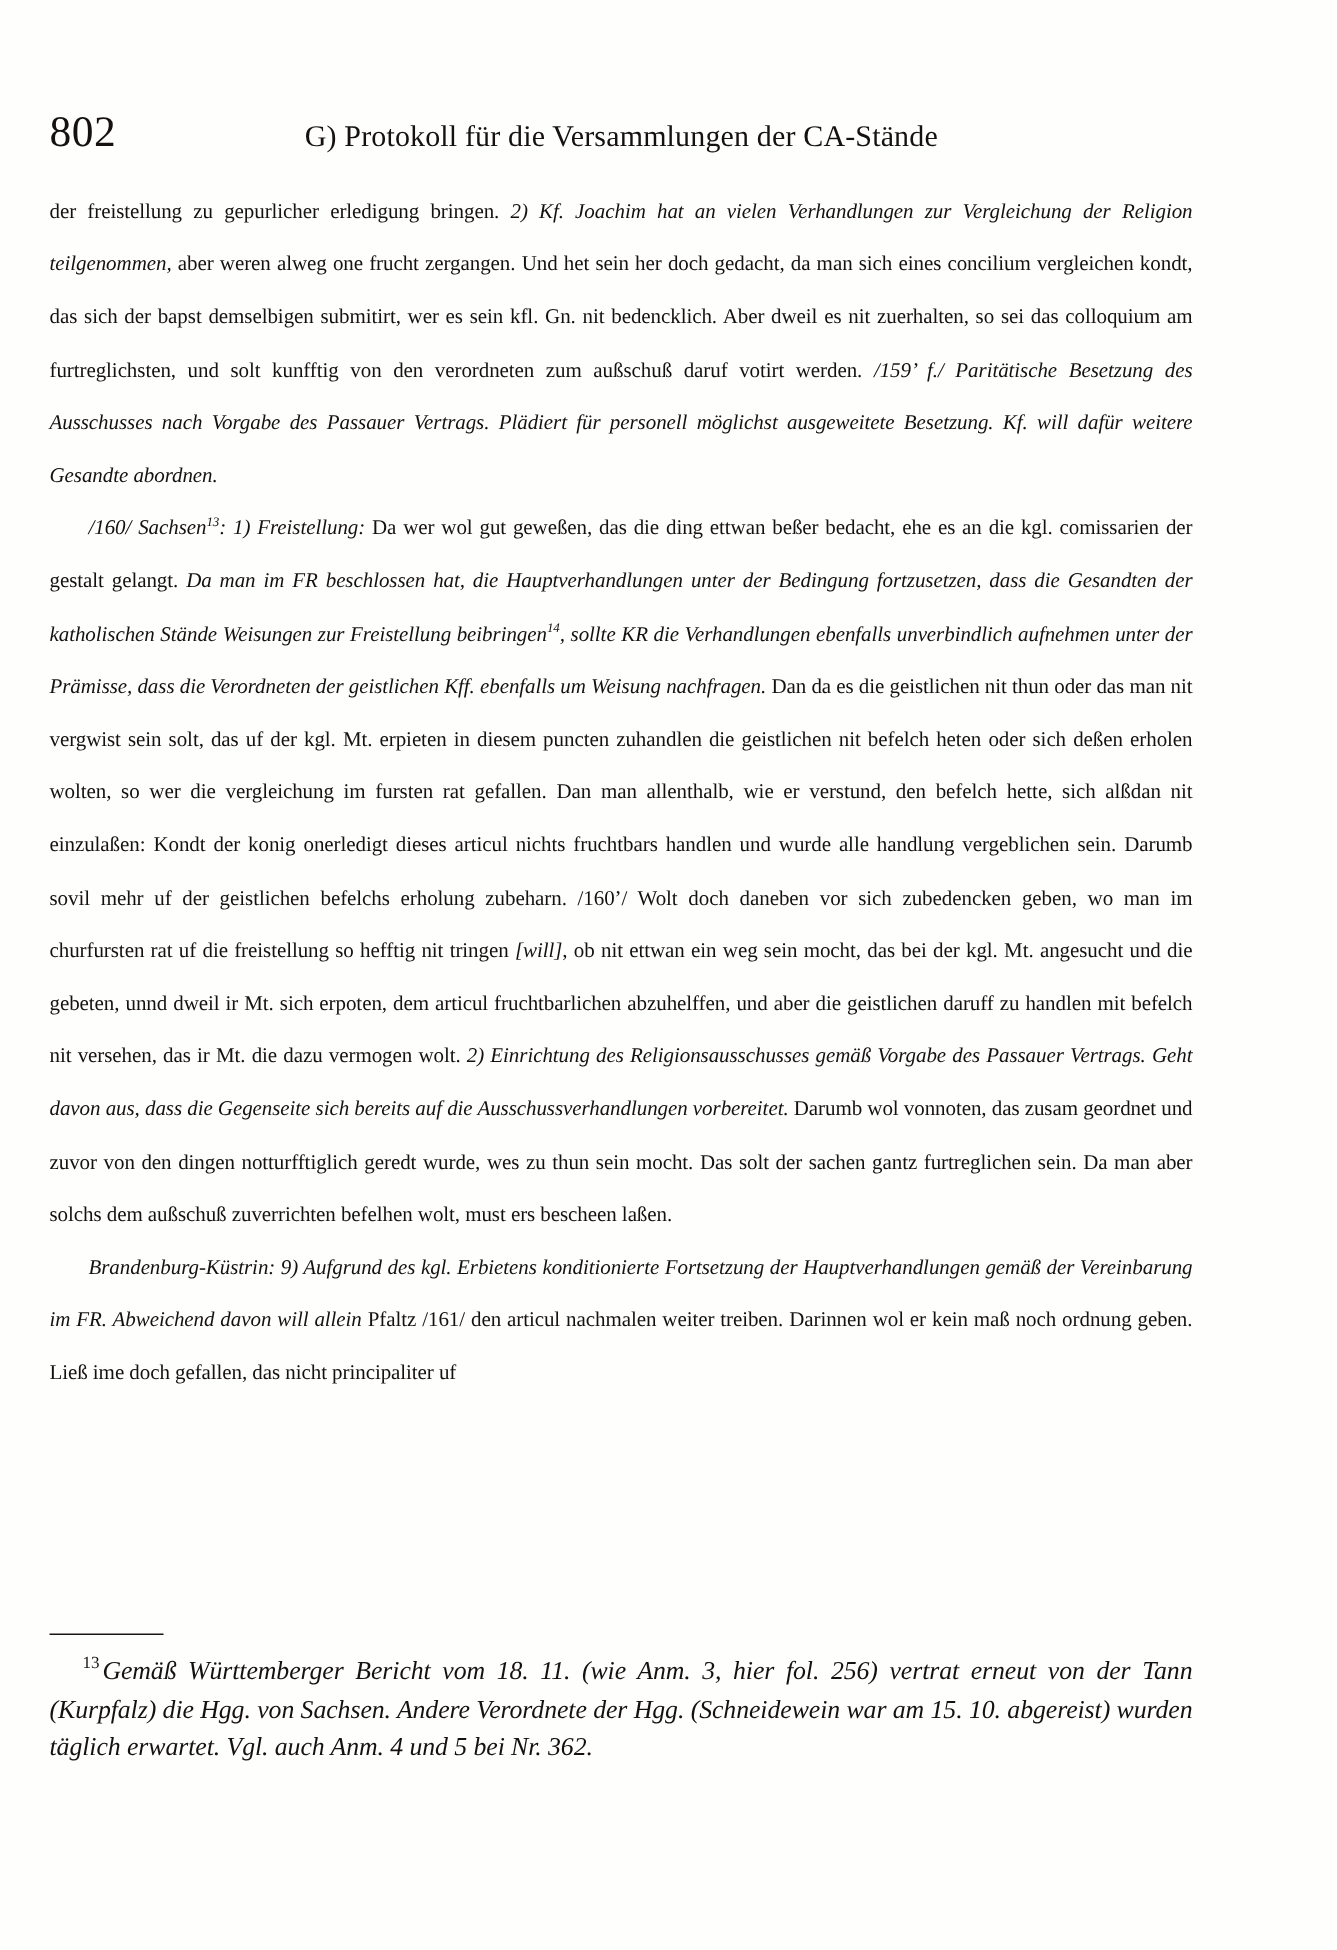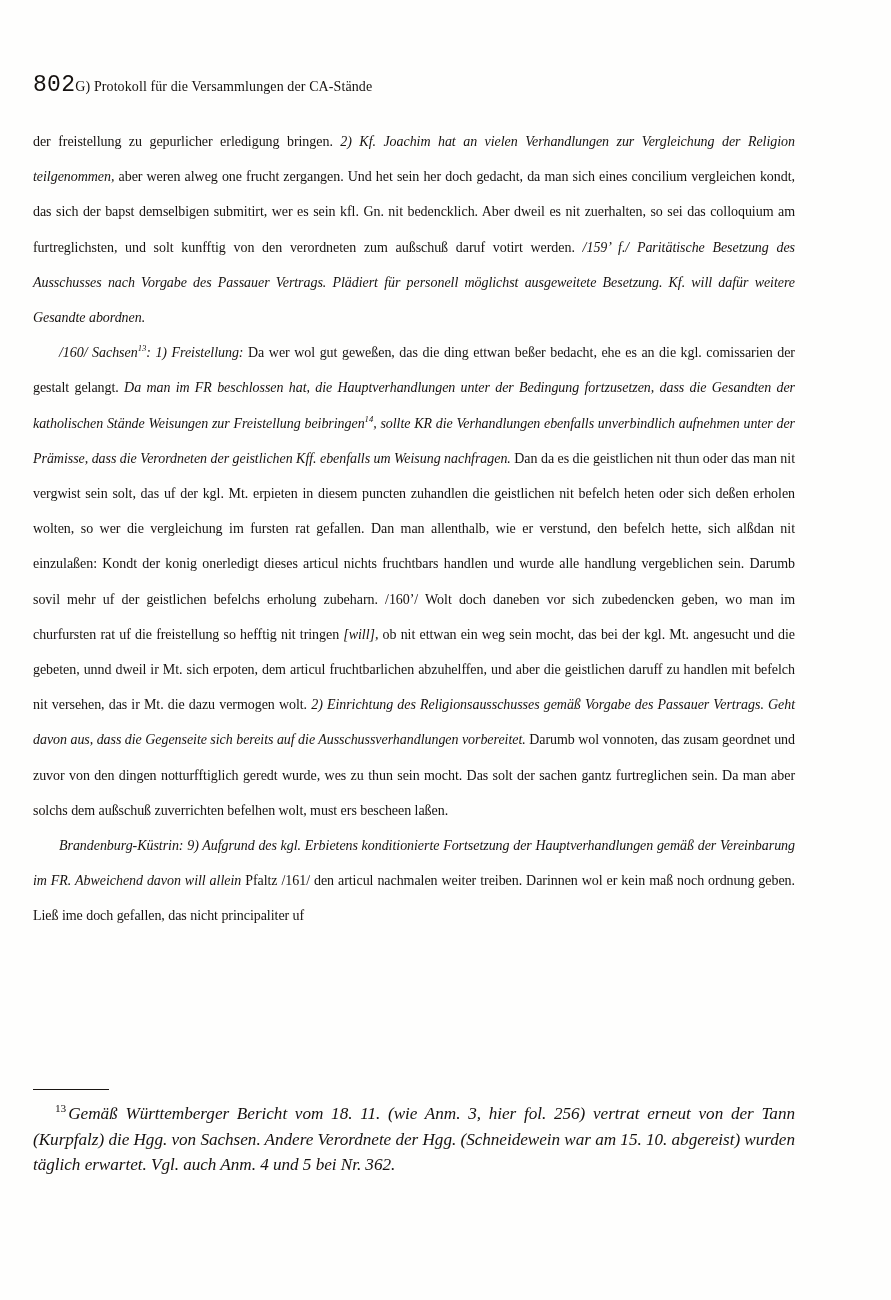--- a/index.html
+++ b/index.html
@@ -28,29 +28,28 @@
   .running-head {
     position: absolute;
     top: 72px;
     left: 33px;
     width: 762px;
     height: 26px;
     display: flex;
     align-items: baseline;
   }
   .folio {
-    font-size: 23px;
+    font-size: 29px;
     letter-spacing: 0.3px;
     white-space: nowrap;
-    font-family: Liberation Mono, monospace;
   }
   .head-title {
     flex: 1;
-    text-align: left;
-    font-size: 14px;
+    text-align: center;
+    font-size: 20px;
     letter-spacing: 0.1px;
     padding-right: 44px;
     white-space: nowrap;
   }
 
   
   .body-block {
     position: absolute;
     top: 124px;
     left: 33px;

